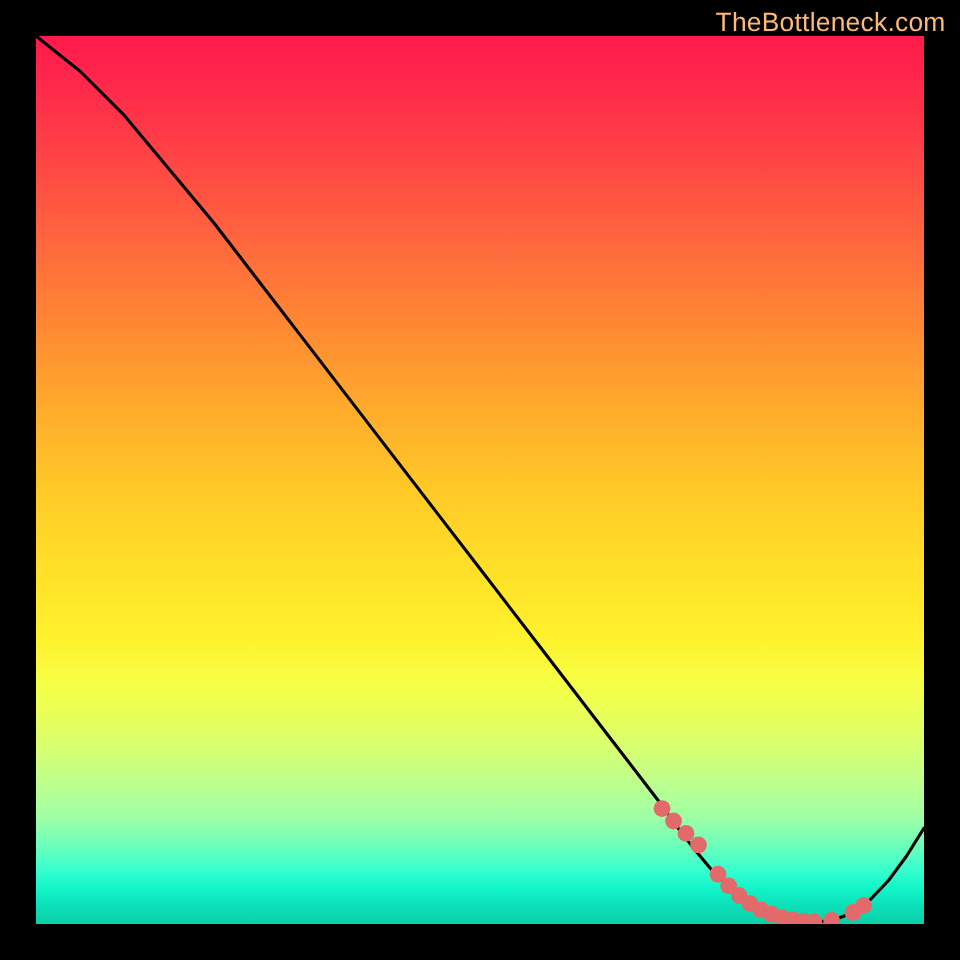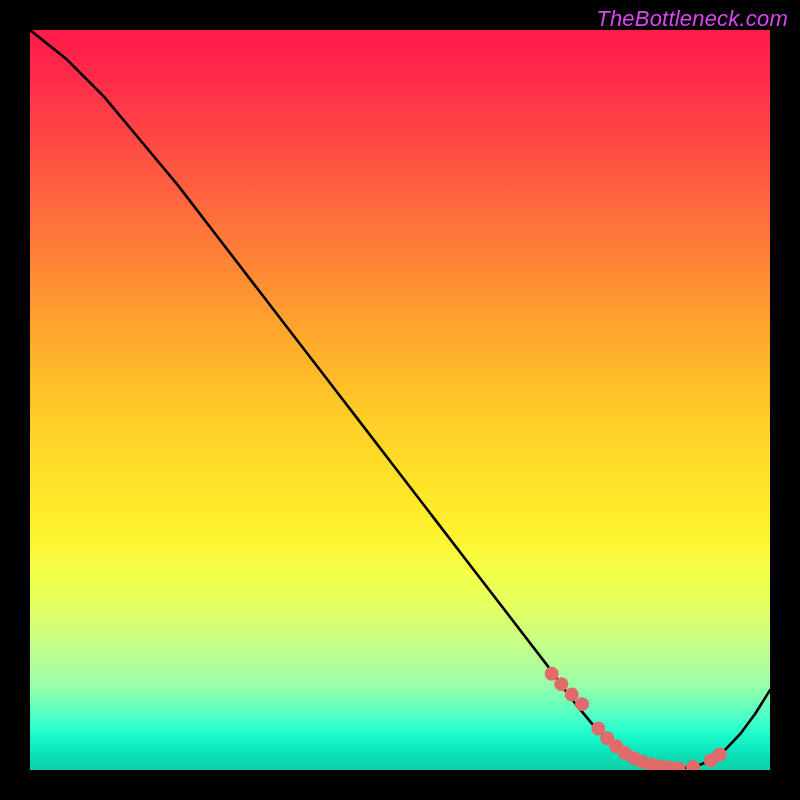--- a/index.html
+++ b/index.html
@@ -14,26 +14,25 @@
   .frame {
     position: relative;
     width: 800px;
     height: 800px;
     background: #000;
   }
   .watermark {
     position: absolute;
     top: 6px;
     right: 12px;
-    color: #d946ef;
+    color: #fdba74;
     font-size: 22px;
     font-weight: 500;
     letter-spacing: 0.2px;
     z-index: 10;
-    font-style: italic;
   }
   .plot-area {
     position: absolute;
     left: 30px;
     top: 30px;
     width: 740px;
     height: 740px;
     background: linear-gradient(
       to bottom,
       #ff1a4b 0%,

